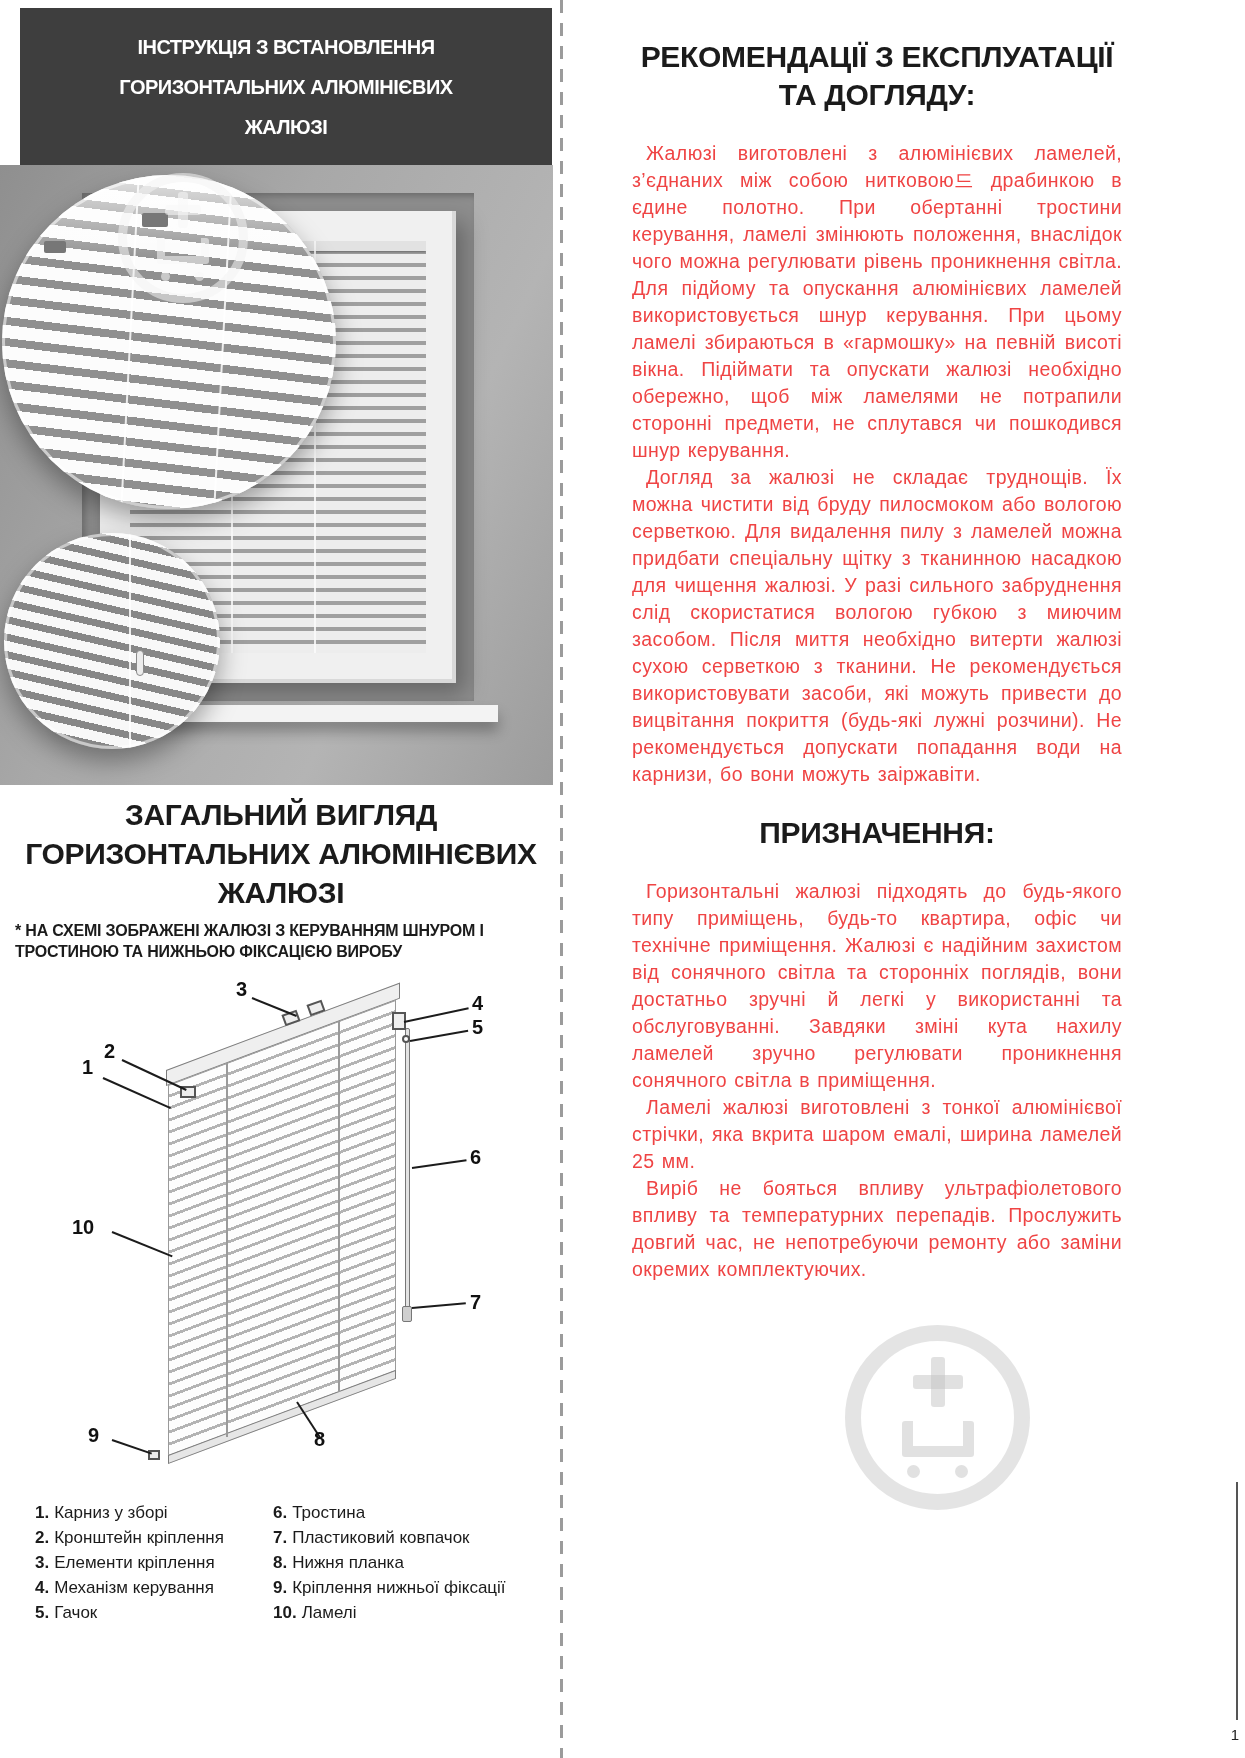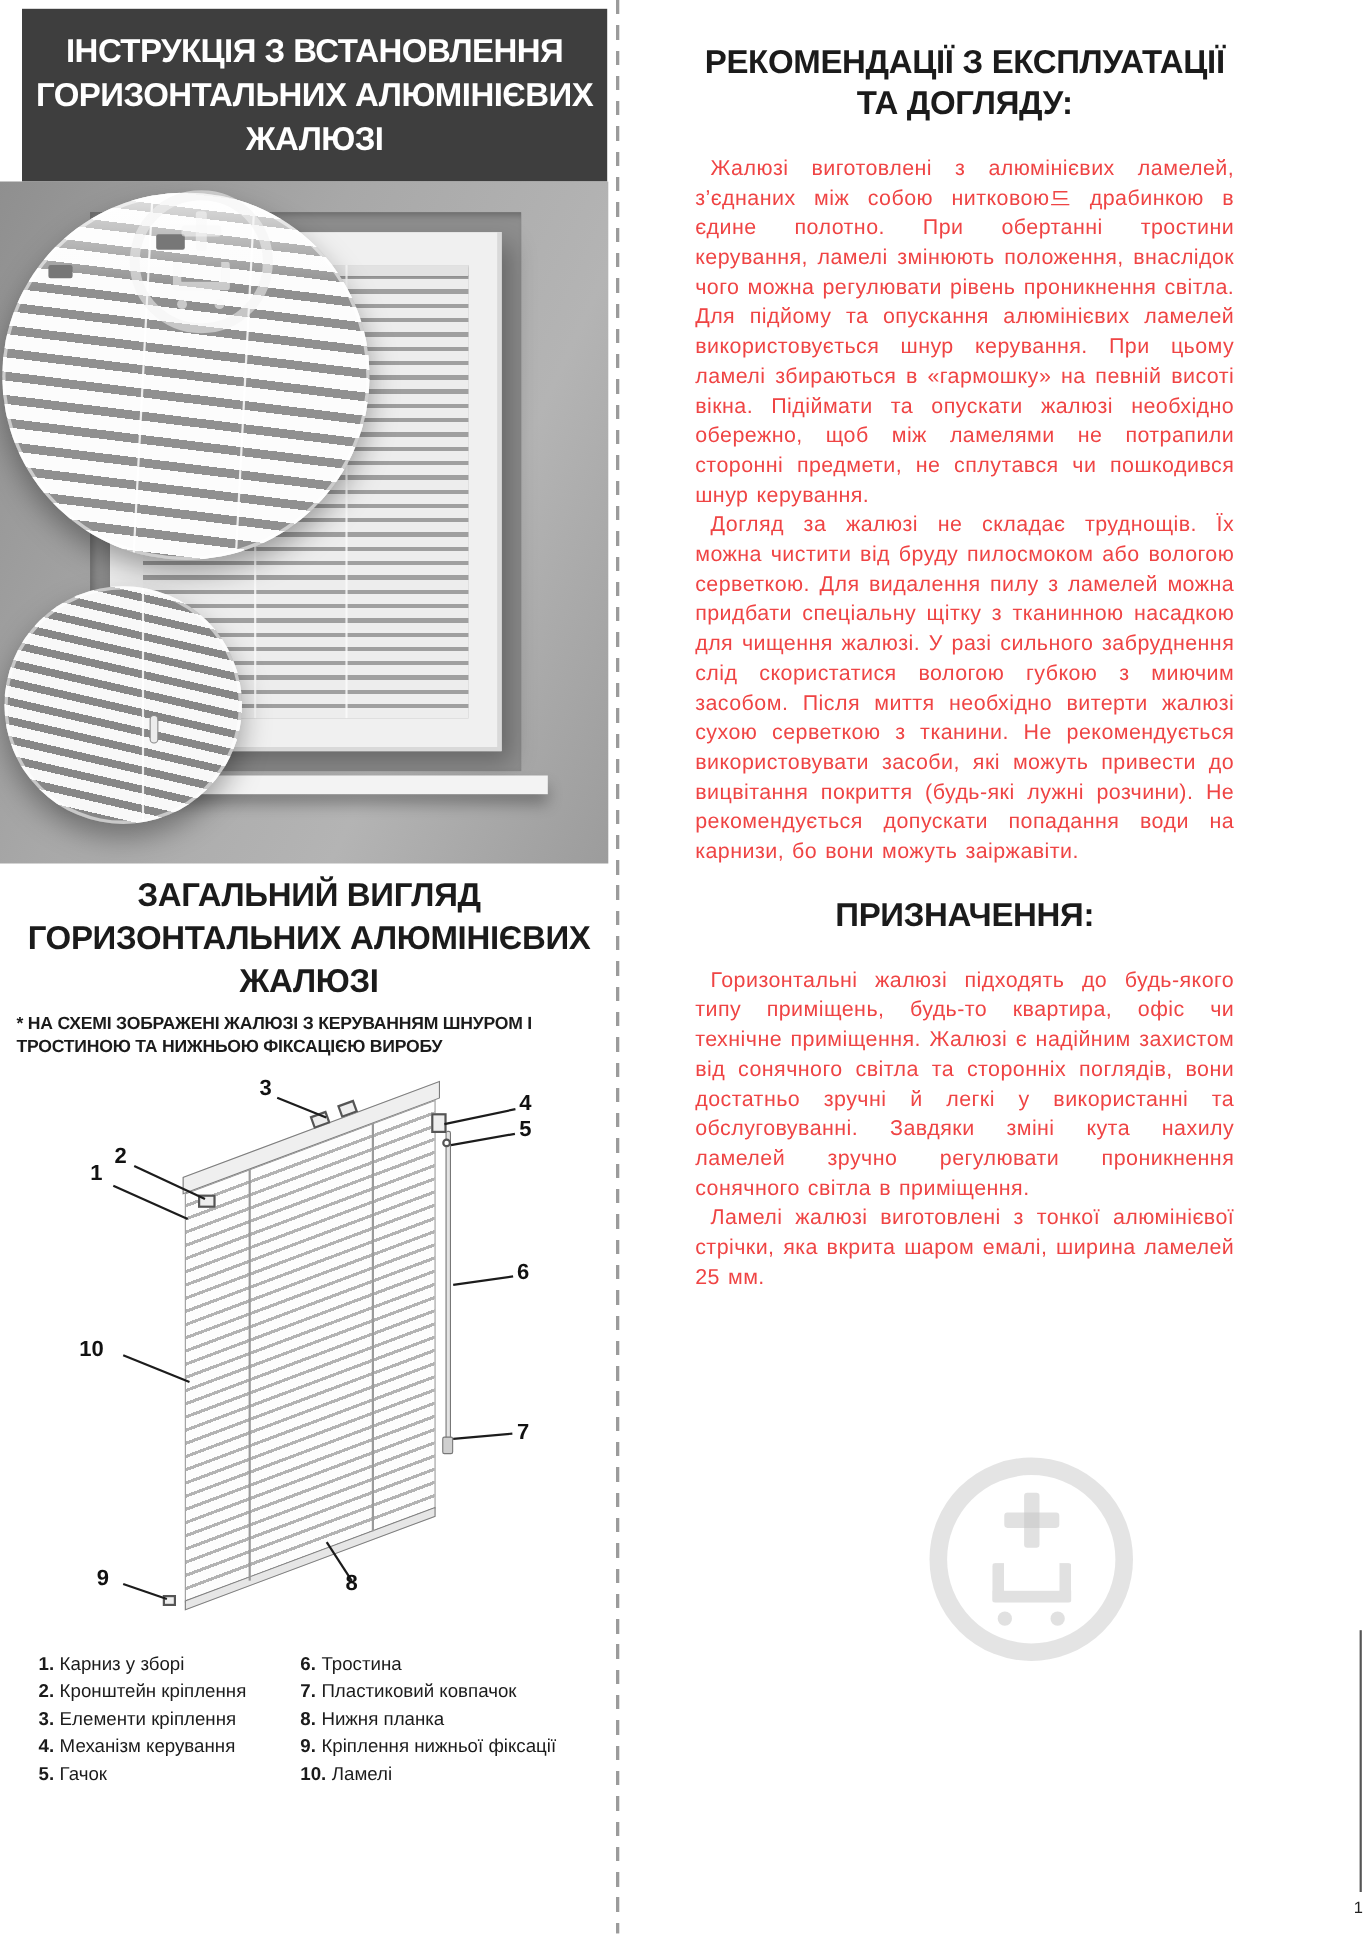--- a/index.html
+++ b/index.html
@@ -13,21 +13,21 @@
   .divider {
     position:absolute; left:560px; top:0; width:3px; height:1758px;
     background:repeating-linear-gradient(180deg,#9b9b9b 0 13px,transparent 13px 23px);
   }
 
   
   .header-block {
     position:absolute; left:20px; top:8px; width:532px; height:157px;
     background:#3e3e3e; color:#ffffff; display:flex; flex-direction:column;
     align-items:center; justify-content:center; text-align:center;
-    font-weight:bold; font-size:30px; line-height:40px; letter-spacing:-0.5px;
+    font-weight:bold; font-size:20px; line-height:40px; letter-spacing:-0.5px;
   }
 
   
   .photo {
     position:absolute; left:0; top:165px; width:553px; height:620px; overflow:hidden;
     background:linear-gradient(115deg,#8f8f8f,#a8a8a8 38%,#b4b4b4 70%,#9c9c9c);
   }
   .win-recess {
     position:absolute; left:82px; top:28px; width:392px; height:508px;
     background:#8e8e8e; box-shadow:inset 3px 3px 6px rgba(0,0,0,.25);
@@ -264,19 +264,20 @@
     </div>
     <div class="body">
       <p>Жалюзі виготовлені з алюмінієвих ламелей, з’єднаних між собою нитковою드 драбинкою в єдине полотно. При обертанні тростини керування, ламелі змінюють положення, внаслідок чого можна регулювати рівень проникнення світла. Для підйому та опускання алюмінієвих ламелей використовується шнур керування. При цьому ламелі збираються в «гармошку» на певній висоті вікна. Підіймати та опускати жалюзі необхідно обережно, щоб між ламелями не потрапили сторонні предмети, не сплутався чи пошкодився шнур керування.</p>
       <p>Догляд за жалюзі не складає труднощів. Їх можна чистити від бруду пилосмоком або вологою серветкою. Для видалення пилу з ламелей можна придбати спеціальну щітку з тканинною насадкою для чищення жалюзі. У разі сильного забруднення слід скористатися вологою губкою з миючим засобом. Після миття необхідно витерти жалюзі сухою серветкою з тканини. Не рекомендується використовувати засоби, які можуть привести до вицвітання покриття (будь-які лужні розчини). Не рекомендується допускати попадання води на карнизи, бо вони можуть заіржавіти.</p>
     </div>
 
     <div class="sec-title purpose-title">ПРИЗНАЧЕННЯ:</div>
     <div class="body">
       <p>Горизонтальні жалюзі підходять до будь-якого типу приміщень, будь-то квартира, офіс чи технічне приміщення. Жалюзі є надійним захистом від сонячного світла та сторонніх поглядів, вони достатньо зручні й легкі у використанні та обслуговуванні. Завдяки зміні кута нахилу ламелей зручно регулювати проникнення сонячного світла в приміщення.</p>
       <p>Ламелі жалюзі виготовлені з тонкої алюмінієвої стрічки, яка вкрита шаром емалі, ширина ламелей 25 мм.</p>
+      <p>Виріб не бояться впливу ультрафіолетового впливу та температурних перепадів. Прослужить довгий час, не непотребуючи ремонту або заміни окремих комплектуючих.</p>
     </div>
   </div>
 
   <div class="edge-line"></div>
   <div class="page-num">1</div>
 
 </div>
 
 </body></html>

